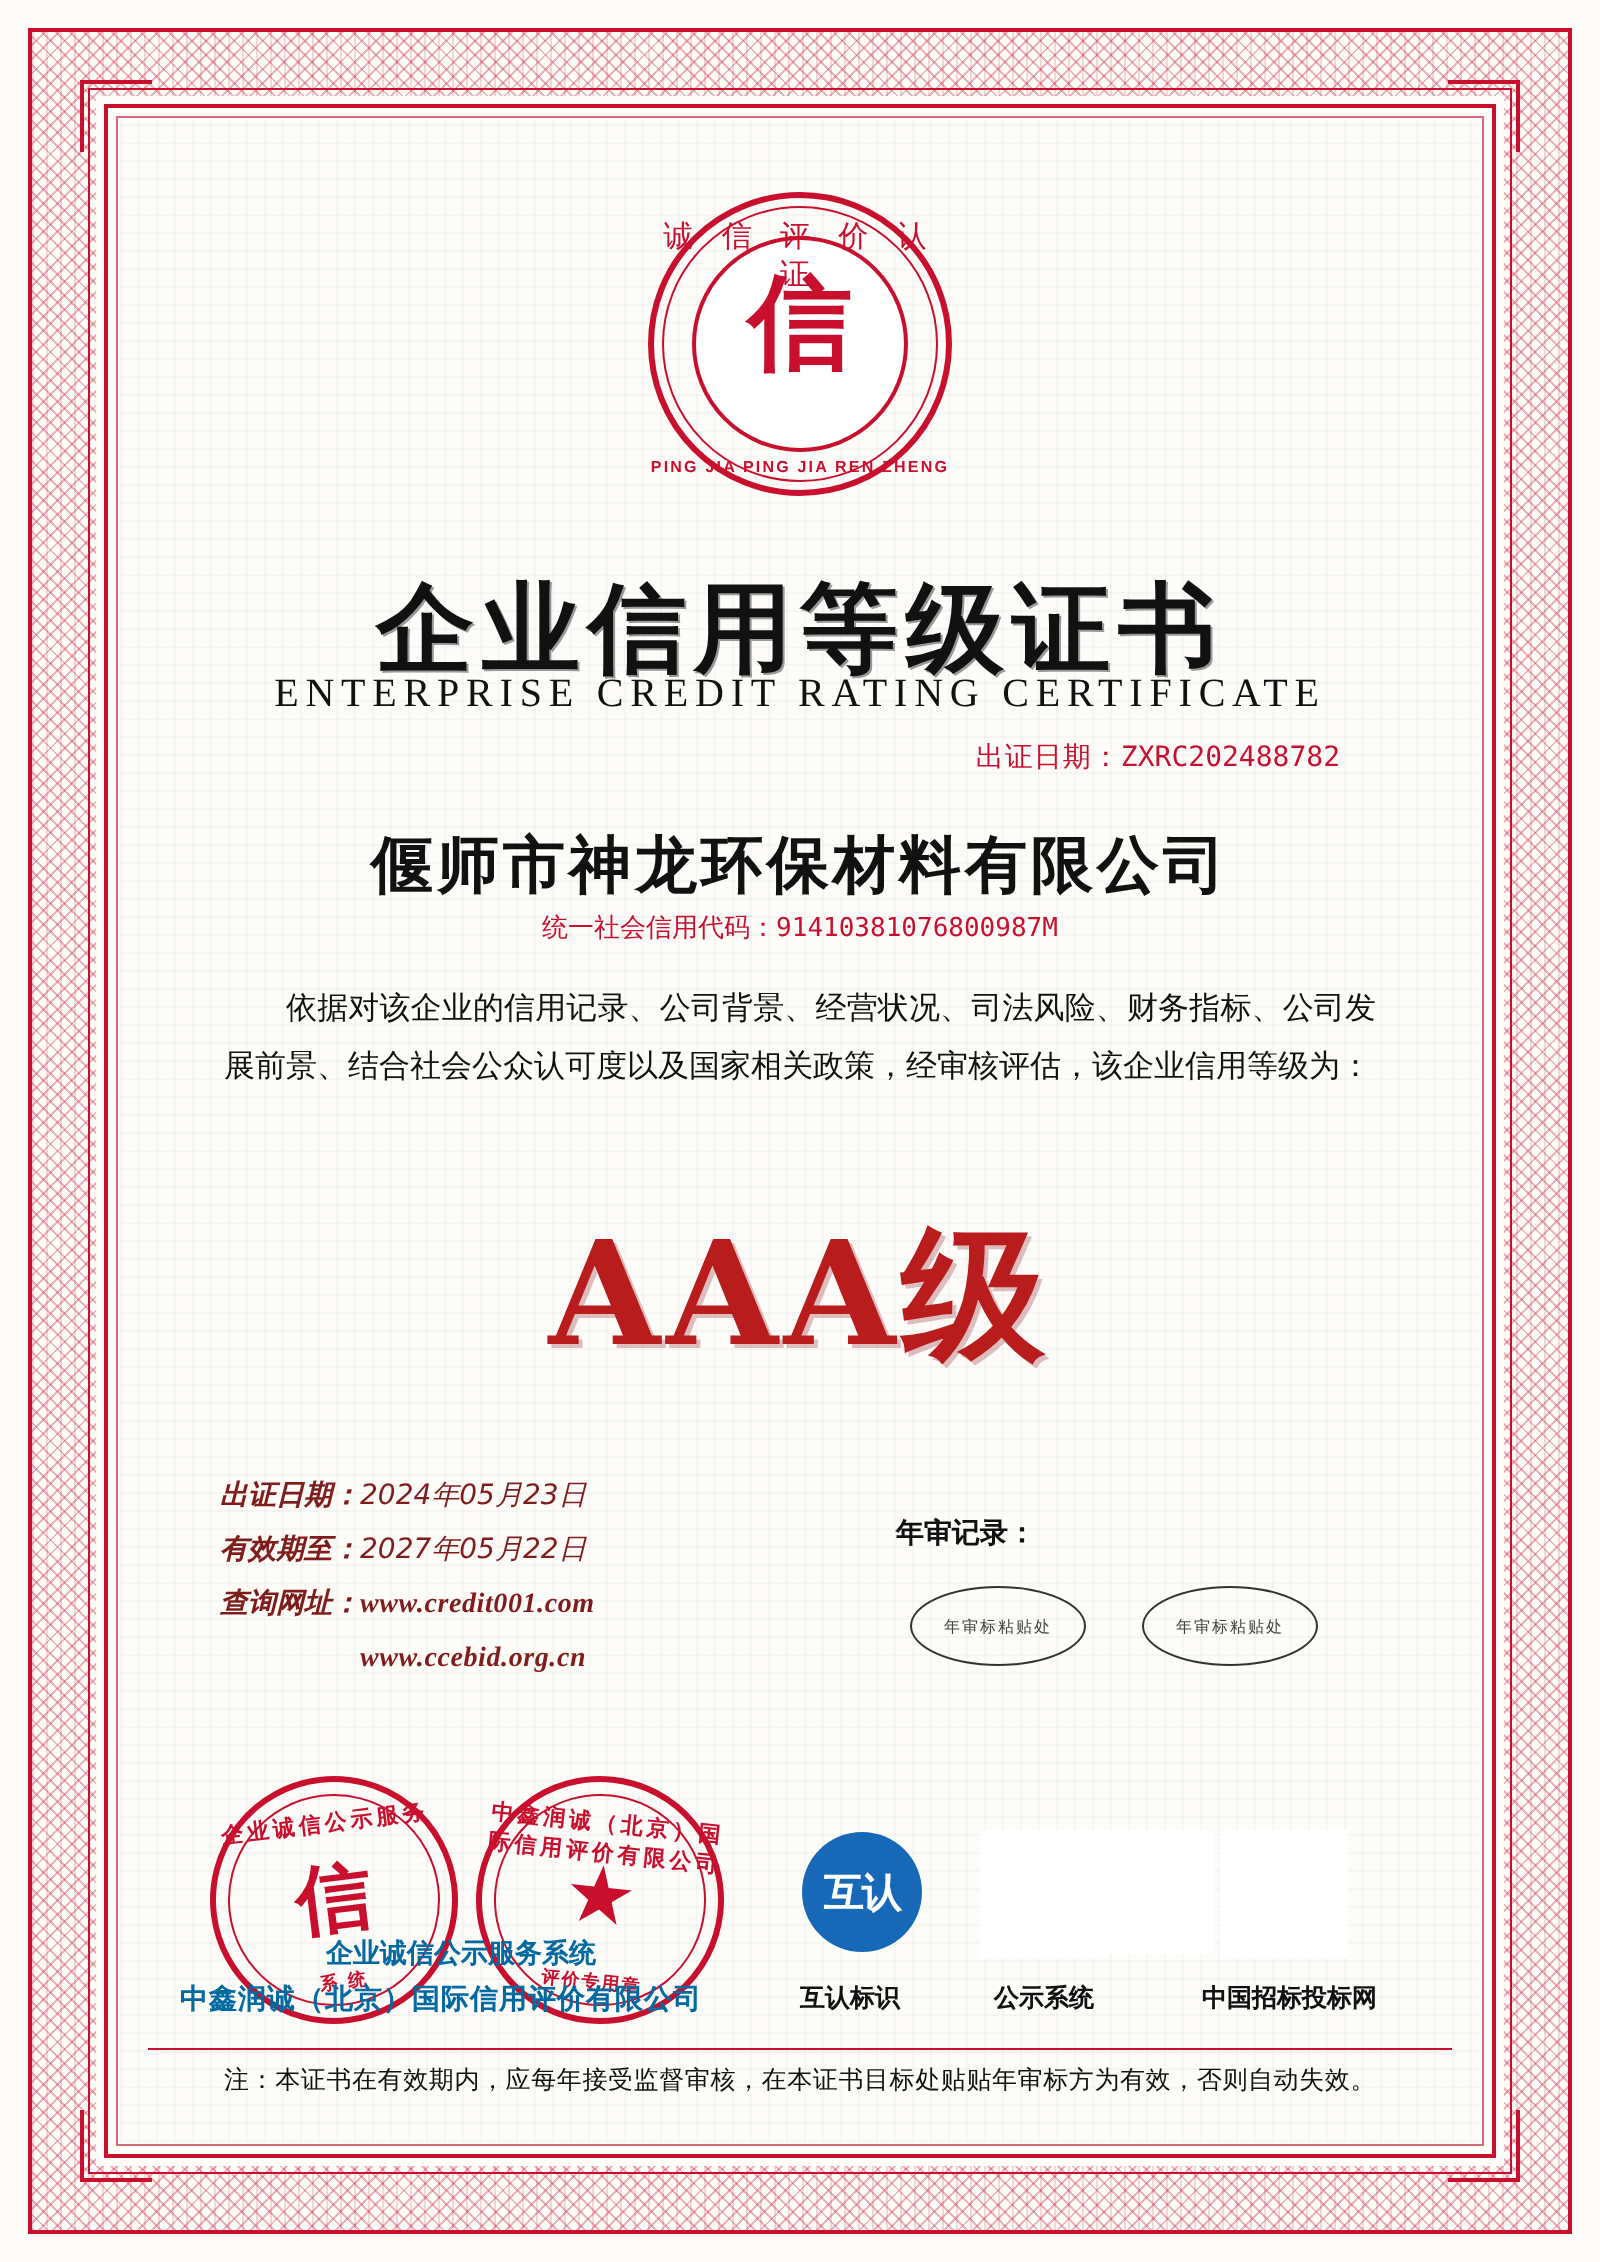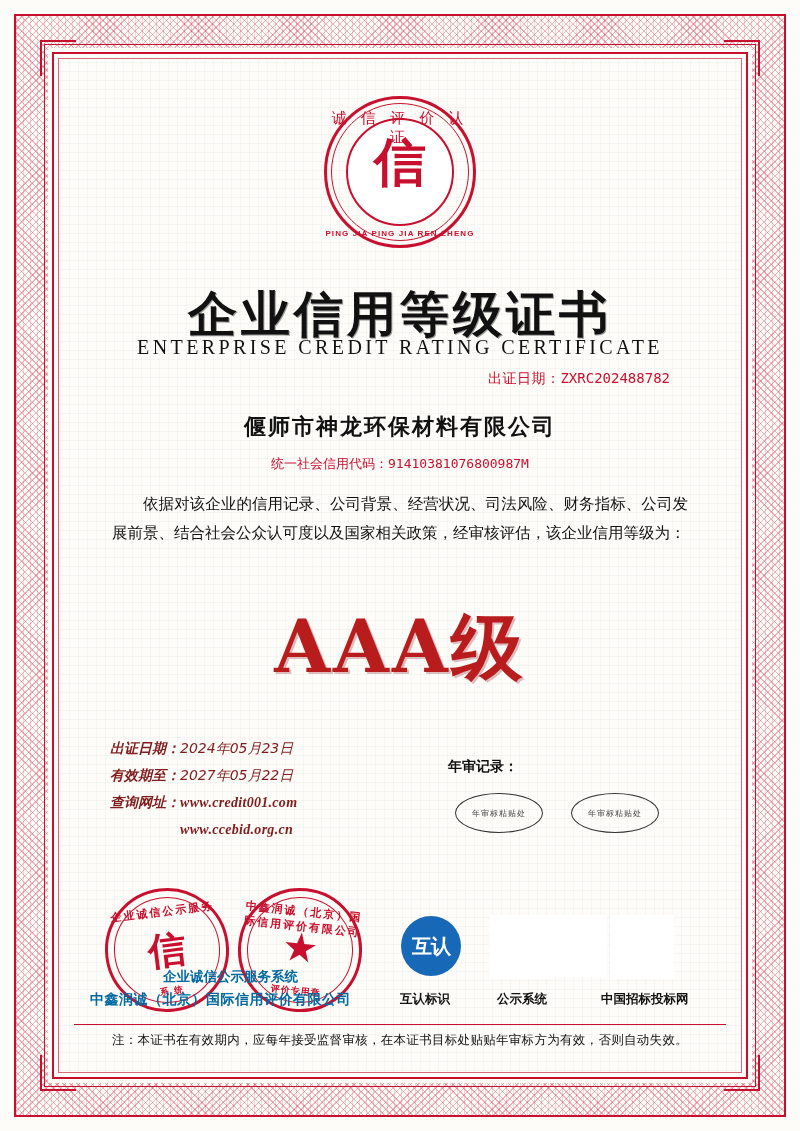--- a/index.html
+++ b/index.html
@@ -203,21 +203,21 @@
   .cert-no .num {
     font-family: "DejaVu Sans Mono", monospace;
     letter-spacing: 0;
   }
 
   .company {
     position: absolute;
     left: 0; right: 0;
     top: 412px;
     text-align: center;
-    font-size: 22px;
+    font-size: 31px;
     font-weight: bold;
     letter-spacing: 2px;
     color: #111;
     font-family: "DejaVu Sans", sans-serif;
   }
   .usci {
     position: absolute;
     left: 0; right: 0;
     top: 455px;
     text-align: center;

